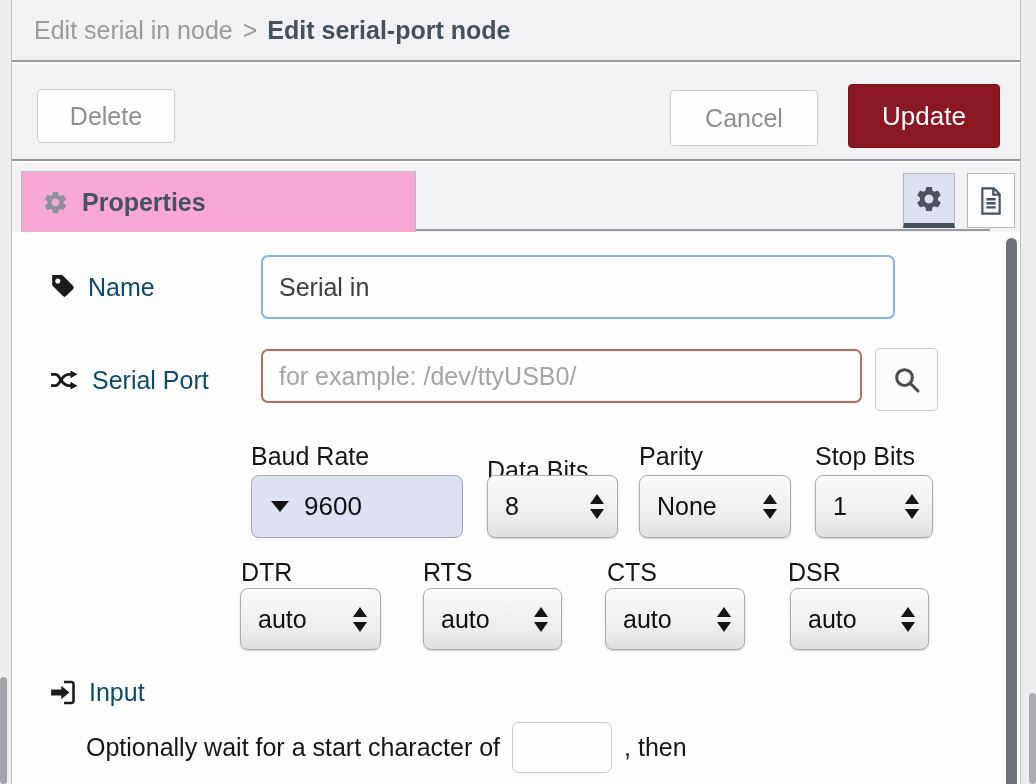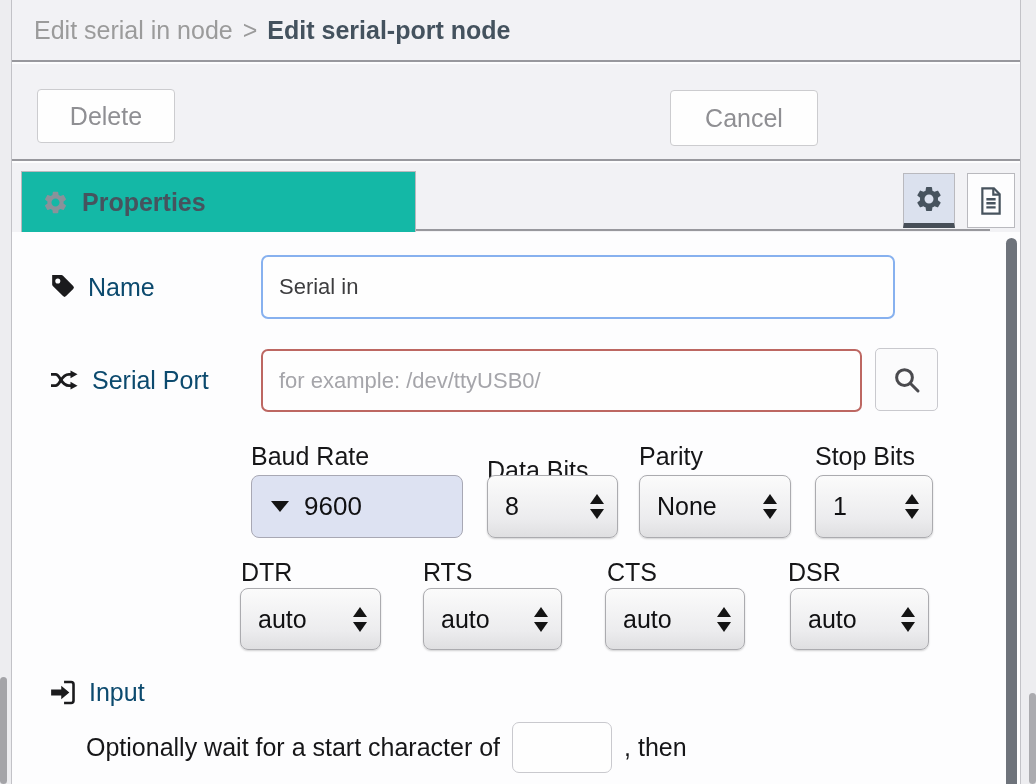--- a/index.html
+++ b/index.html
@@ -29,41 +29,41 @@
   .btn{position:absolute;box-sizing:border-box;border-radius:4px;font-family:inherit;
     display:flex;align-items:center;justify-content:center;cursor:pointer;}
   .btn-plain{background:#fefefe;border:1px solid #cccccf;color:#8f8f93;font-size:25px;}
   .btn-delete{left:25px;top:25px;width:138px;height:54px;}
   .btn-cancel{left:658px;top:26px;width:148px;height:56px;}
   .btn-update{left:836px;top:20px;width:152px;height:64px;background:#8a1721;border:1px solid #79121b;color:#ffffff;font-size:26px;}
 
   
   .tabbar{left:12px;top:163px;width:1008px;height:69px;background:#f2f2f5;}
   .tab-active{position:absolute;left:9px;top:8px;width:395px;height:61px;box-sizing:border-box;
-    background:#14b8a6;border:1px solid #b9b9be;border-bottom:none;
+    background:#f9a8d4;border:1px solid #b9b9be;border-bottom:none;
     display:flex;align-items:center;gap:13px;padding-left:20px;cursor:pointer;}
   .tab-active .tab-gear{color:#8a929a;}
   .tab-label{color:#46535e;font-weight:bold;font-size:25px;}
   .tabbar-line{position:absolute;left:404px;top:66px;width:574px;height:2px;background:#98989d;}
   .mini-btn{position:absolute;top:10px;height:55px;box-sizing:border-box;border:1px solid #b9b9be;
     display:flex;align-items:center;justify-content:center;cursor:pointer;}
   .mini-gear{left:891px;width:52px;background:#dbe1ee;border-bottom:5px solid #474f58;color:#47535e;}
   .mini-doc{left:955px;width:48px;background:#fdfdfe;color:#47535e;}
 
   
   .form{left:12px;top:232px;width:1008px;height:552px;background:#fdfdfe;}
   .row-label{position:absolute;display:flex;align-items:center;gap:12px;height:40px;
     color:#0c4a6e;font-size:25px;}
   .row-label .icon{color:#1b1b1d;display:flex;}
   .field-label{position:absolute;height:40px;display:flex;align-items:center;color:#161618;font-size:25px;}
 
   .text-input{position:absolute;box-sizing:border-box;border-radius:7px;font-family:inherit;
-    font-size:22px;color:#3d3d3f;padding:0 16px;background:#fefefe;outline:none;}
+    font-size:25px;color:#3d3d3f;padding:0 16px;background:#fefefe;outline:none;}
   .input-name{left:249px;top:23px;width:634px;height:64px;border:2px solid #87b1ef;}
-  .input-serial{left:249px;top:117px;width:601px;height:63px;border:2px solid #bd6762;}
+  .input-serial{left:249px;top:117px;width:601px;height:54px;border:2px solid #bd6762;}
   .input-serial::placeholder{color:#a5a5aa;opacity:1;}
   .search-btn{position:absolute;left:863px;top:116px;width:63px;height:63px;box-sizing:border-box;
     background:#fbfbfc;border:1px solid #c9c9ce;border-radius:5px;color:#4a4a4e;
     display:flex;align-items:center;justify-content:center;cursor:pointer;}
 
   .nr-select{position:absolute;height:63px;box-sizing:border-box;border:1px solid #ababaf;border-radius:8px;
     background:linear-gradient(180deg,#fbfbfb 0%,#ececee 70%,#dfdfe1 100%);
     box-shadow:0 1px 2px rgba(0,0,0,0.18);
     display:flex;align-items:center;padding:0 13px 0 17px;cursor:pointer;}
   .sel-text{font-size:25px;color:#101012;}
@@ -93,20 +93,21 @@
 
 <div class="abs header">
   <span class="crumb-parent">Edit serial in node</span>
   <span class="crumb-sep">&gt;</span>
   <span class="crumb-current">Edit serial-port node</span>
 </div>
 
 <div class="abs toolbar">
   <button class="btn btn-plain btn-delete">Delete</button>
   <button class="btn btn-plain btn-cancel">Cancel</button>
+  <button class="btn btn-update">Update</button>
 </div>
 
 <div class="abs tabbar">
   <div class="tab-active">
     <span class="tab-gear">
       <svg width="27" height="27" viewBox="0 0 24 24">
           <path fill="currentColor" d="M19.14 12.94c.04-.3.06-.61.06-.94 0-.32-.02-.64-.07-.94l2.03-1.58c.18-.14.23-.41.12-.61l-1.92-3.32c-.12-.22-.37-.29-.59-.22l-2.39.96c-.5-.38-1.03-.7-1.62-.94l-.36-2.54c-.04-.24-.24-.41-.48-.41h-3.84c-.24 0-.43.17-.47.41l-.36 2.54c-.59.24-1.13.57-1.62.94l-2.39-.96c-.22-.08-.47 0-.59.22L2.74 8.87c-.12.21-.08.47.12.61l2.03 1.58c-.05.3-.09.63-.09.94s.02.64.07.94l-2.03 1.58c-.18.14-.23.41-.12.61l1.92 3.32c.12.22.37.29.59.22l2.39-.96c.5.38 1.03.7 1.62.94l.36 2.54c.05.24.24.41.48.41h3.84c.24 0 .44-.17.47-.41l.36-2.54c.59-.24 1.13-.56 1.62-.94l2.39.96c.22.08.47 0 .59-.22l1.92-3.32c.12-.22.07-.47-.12-.61l-2.01-1.58zM12 15.6c-1.98 0-3.6-1.62-3.6-3.6s1.62-3.6 3.6-3.6 3.6 1.62 3.6 3.6-1.62 3.6-3.6 3.6z"></path>
         </svg>
     </span>
     <span class="tab-label">Properties</span>

